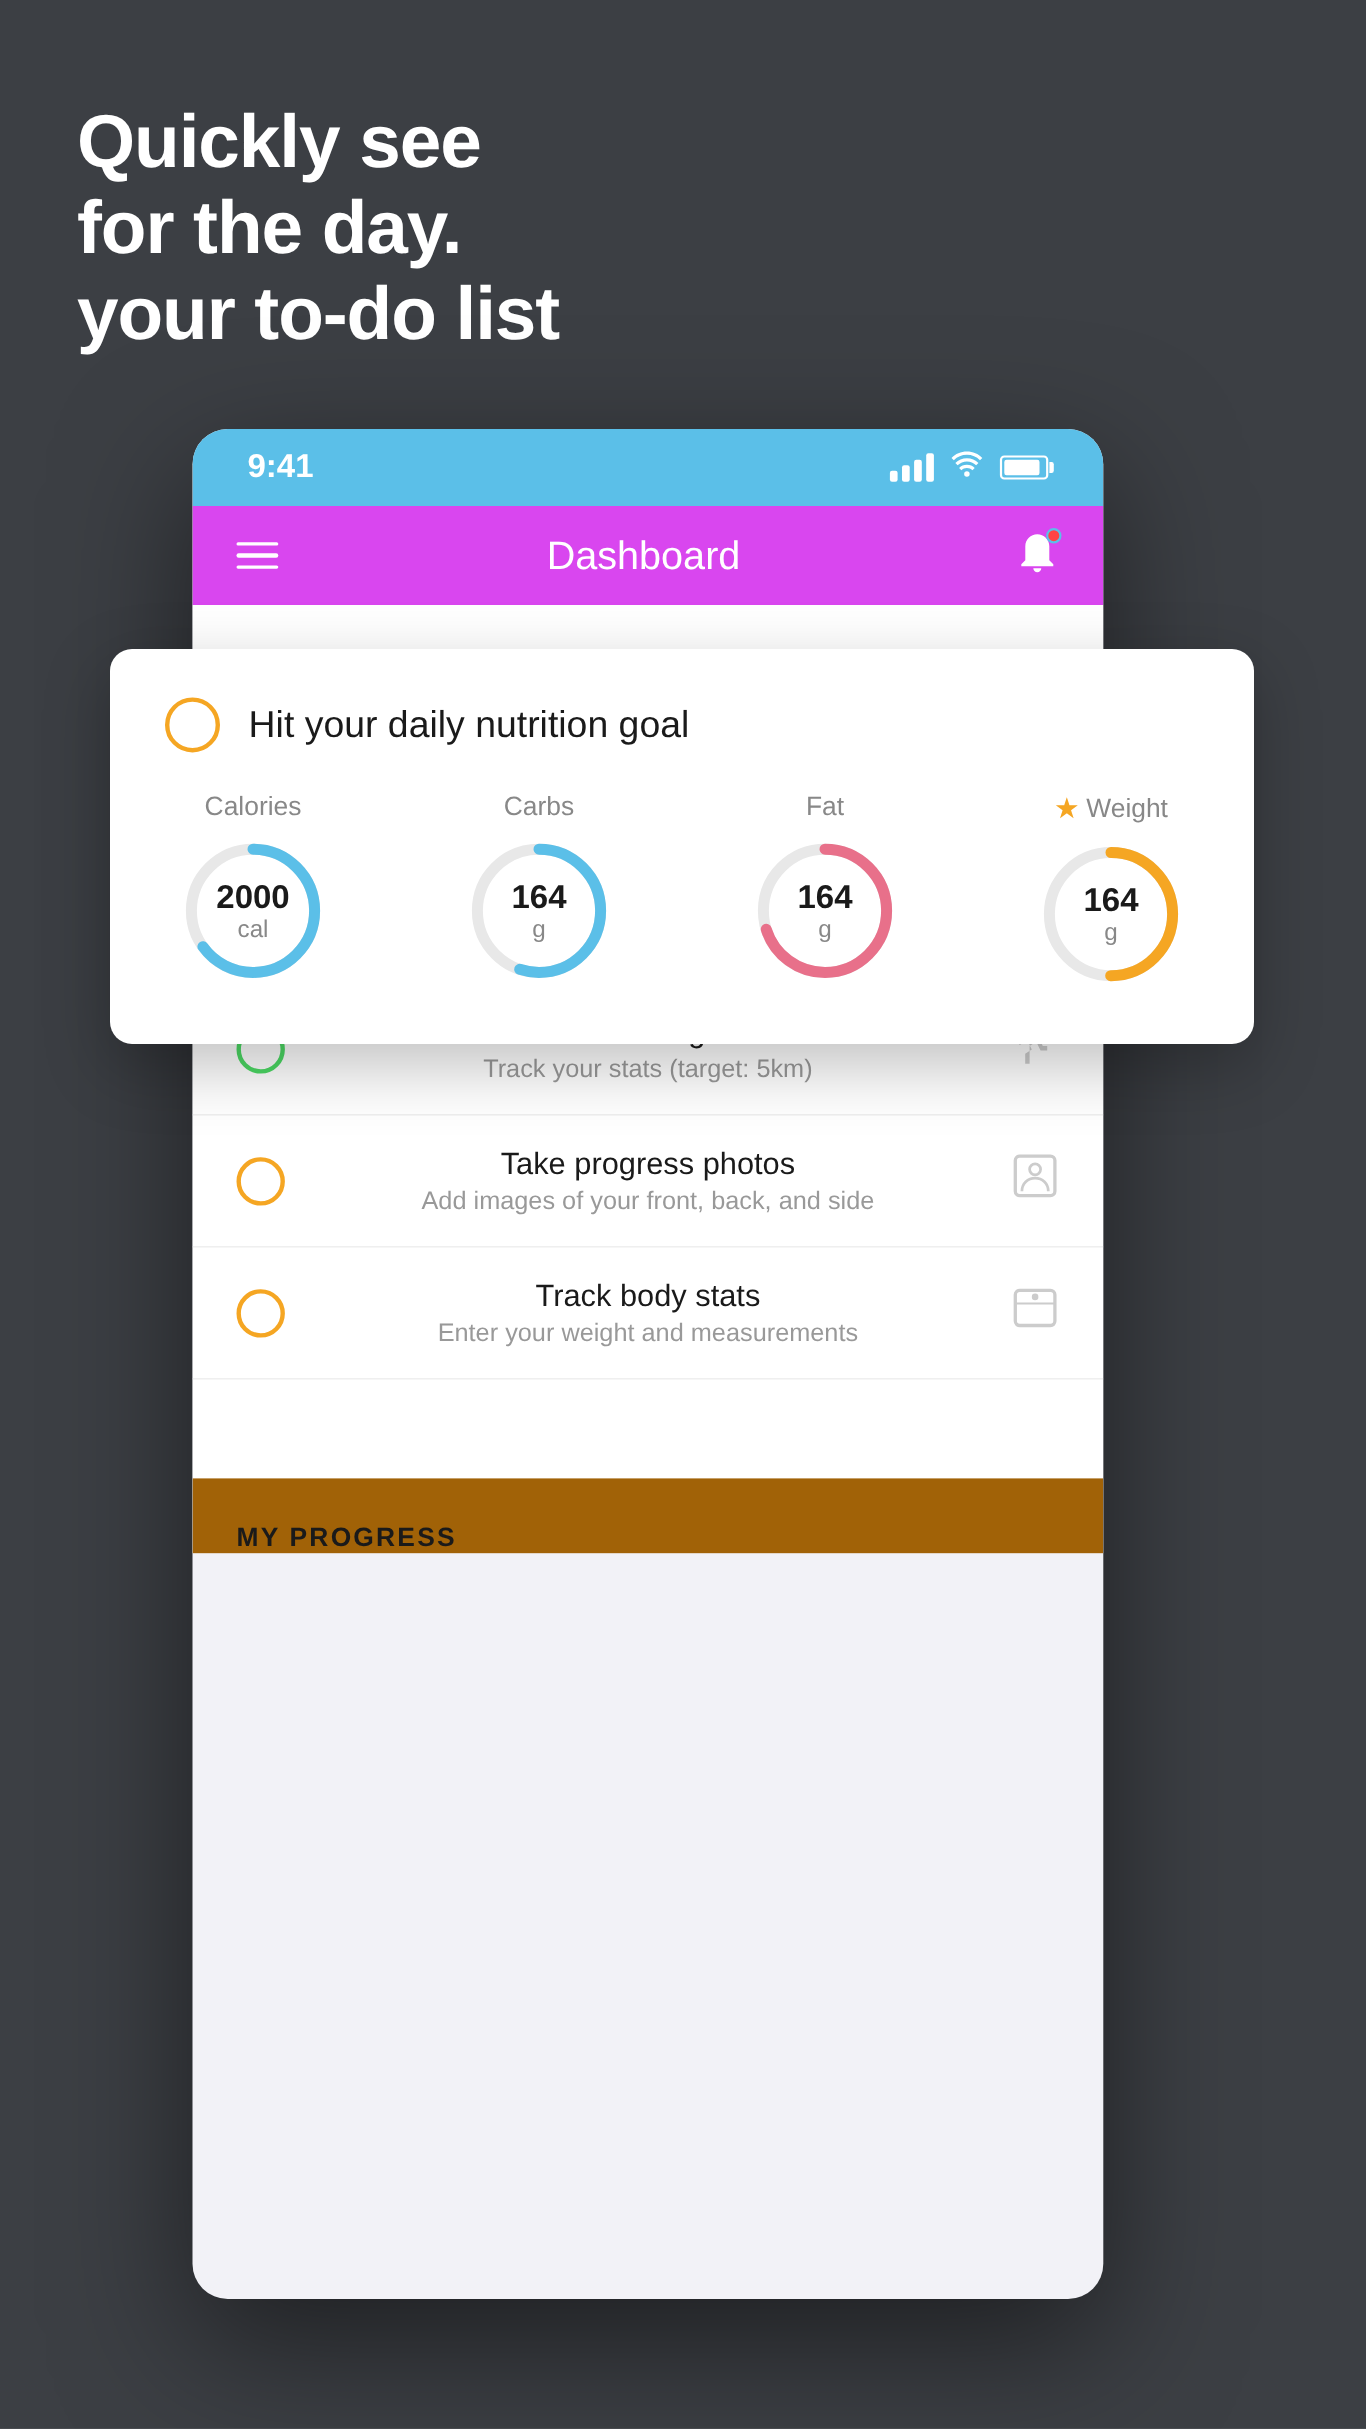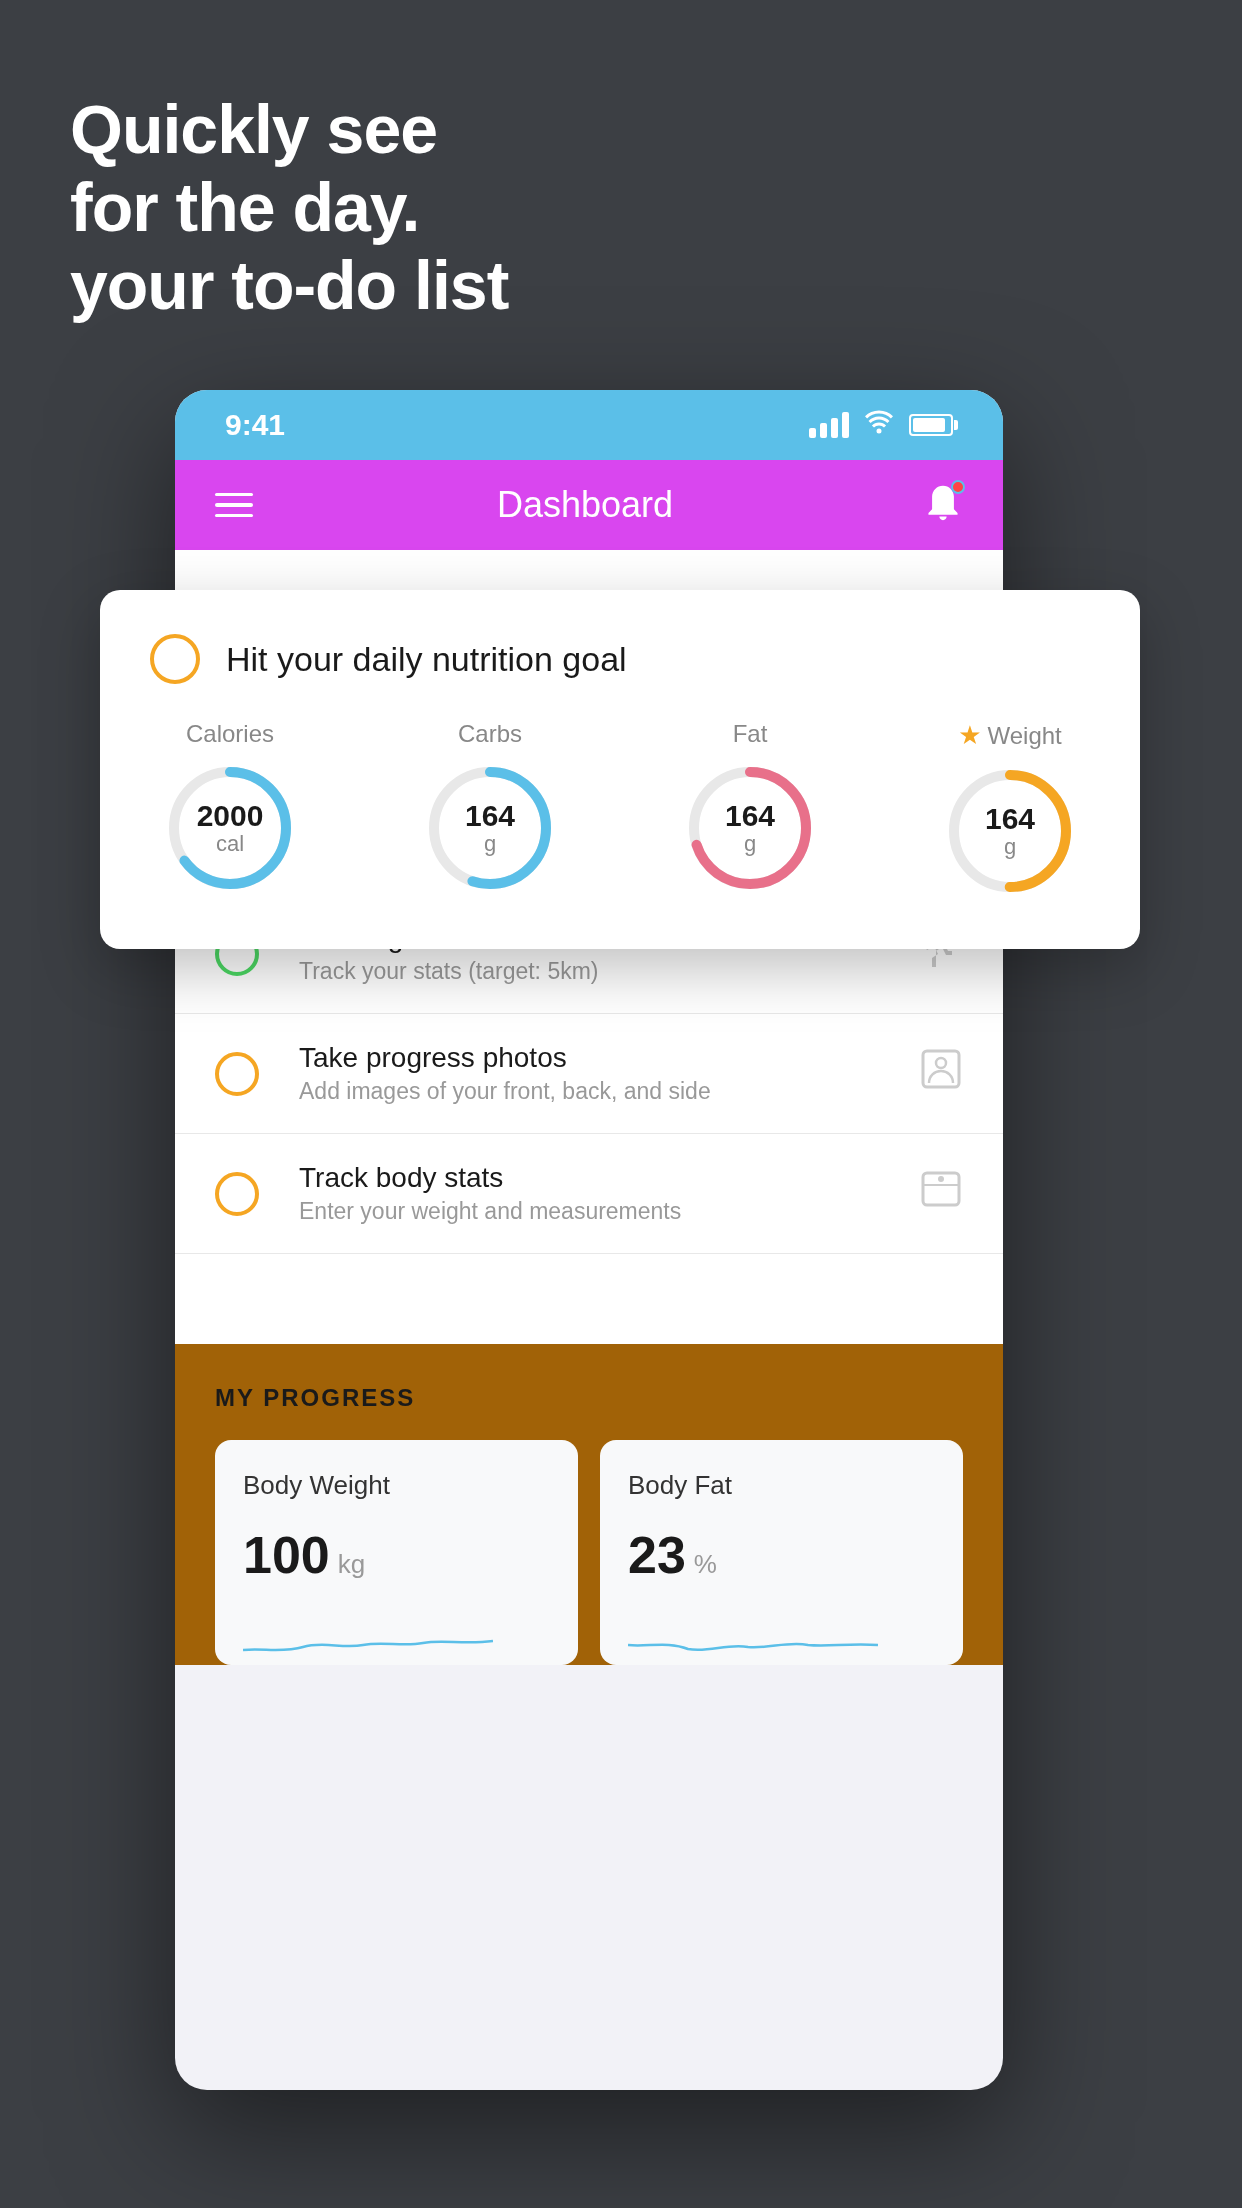--- a/index.html
+++ b/index.html
@@ -246,20 +246,21 @@
       font-size: 22px;
       color: #888;
     }
     .todo-item {
       display: flex;
       align-items: center;
       padding: 28px 40px;
       border-bottom: 1px solid #e8e8e8;
       gap: 40px;
       position: relative;
+      text-align: center;
     }
     .todo-circle {
       width: 44px;
       height: 44px;
       border-radius: 50%;
       border: 4px solid;
       flex-shrink: 0;
     }
     .todo-circle.green { border-color: #4cd964; }
     .todo-circle.yellow { border-color: #f5a623; }
@@ -428,44 +429,20 @@
           <line x1="4" y1="18" x2="40" y2="18" stroke="#ccc" stroke-width="2"></line>
           <circle cx="22" cy="12" r="3" fill="#ccc"></circle>
         </svg>
       </div>
     </div>
 
     <div style="height: 50px;"></div>
 
     <div class="progress-section">
       <div class="progress-title">MY PROGRESS</div>
-      <div class="progress-cards">
-
-        <div class="progress-card">
-          <div class="progress-card-title">Body Weight</div>
-          <div class="progress-value">
-            <span class="progress-number">100</span>
-            <span class="progress-unit">kg</span>
-          </div>
-          <svg class="sparkline" viewBox="0 0 250 60" preserveAspectRatio="none">
-            <path d="M0 45 C20 43 40 48 60 42 C80 36 100 44 120 40 C140 36 160 42 180 38 C200 34 220 40 250 36" stroke="#5bbfe8" stroke-width="2.5" fill="none"></path>
-          </svg>
-        </div>
-
-        <div class="progress-card">
-          <div class="progress-card-title">Body Fat</div>
-          <div class="progress-value">
-            <span class="progress-number">23</span>
-            <span class="progress-unit">%</span>
-          </div>
-          <svg class="sparkline" viewBox="0 0 250 60" preserveAspectRatio="none">
-            <path d="M0 40 C20 42 40 36 60 44 C80 48 100 38 120 42 C140 44 160 36 180 40 C200 42 220 38 250 40" stroke="#5bbfe8" stroke-width="2.5" fill="none"></path>
-          </svg>
-        </div>
-      </div>
     </div>
 
   </div>
 
 </div>
 
 <div class="floating-card">
   <div class="card-title-row">
     <div class="circle-check"></div>
     <span class="card-title">Hit your daily nutrition goal</span>

